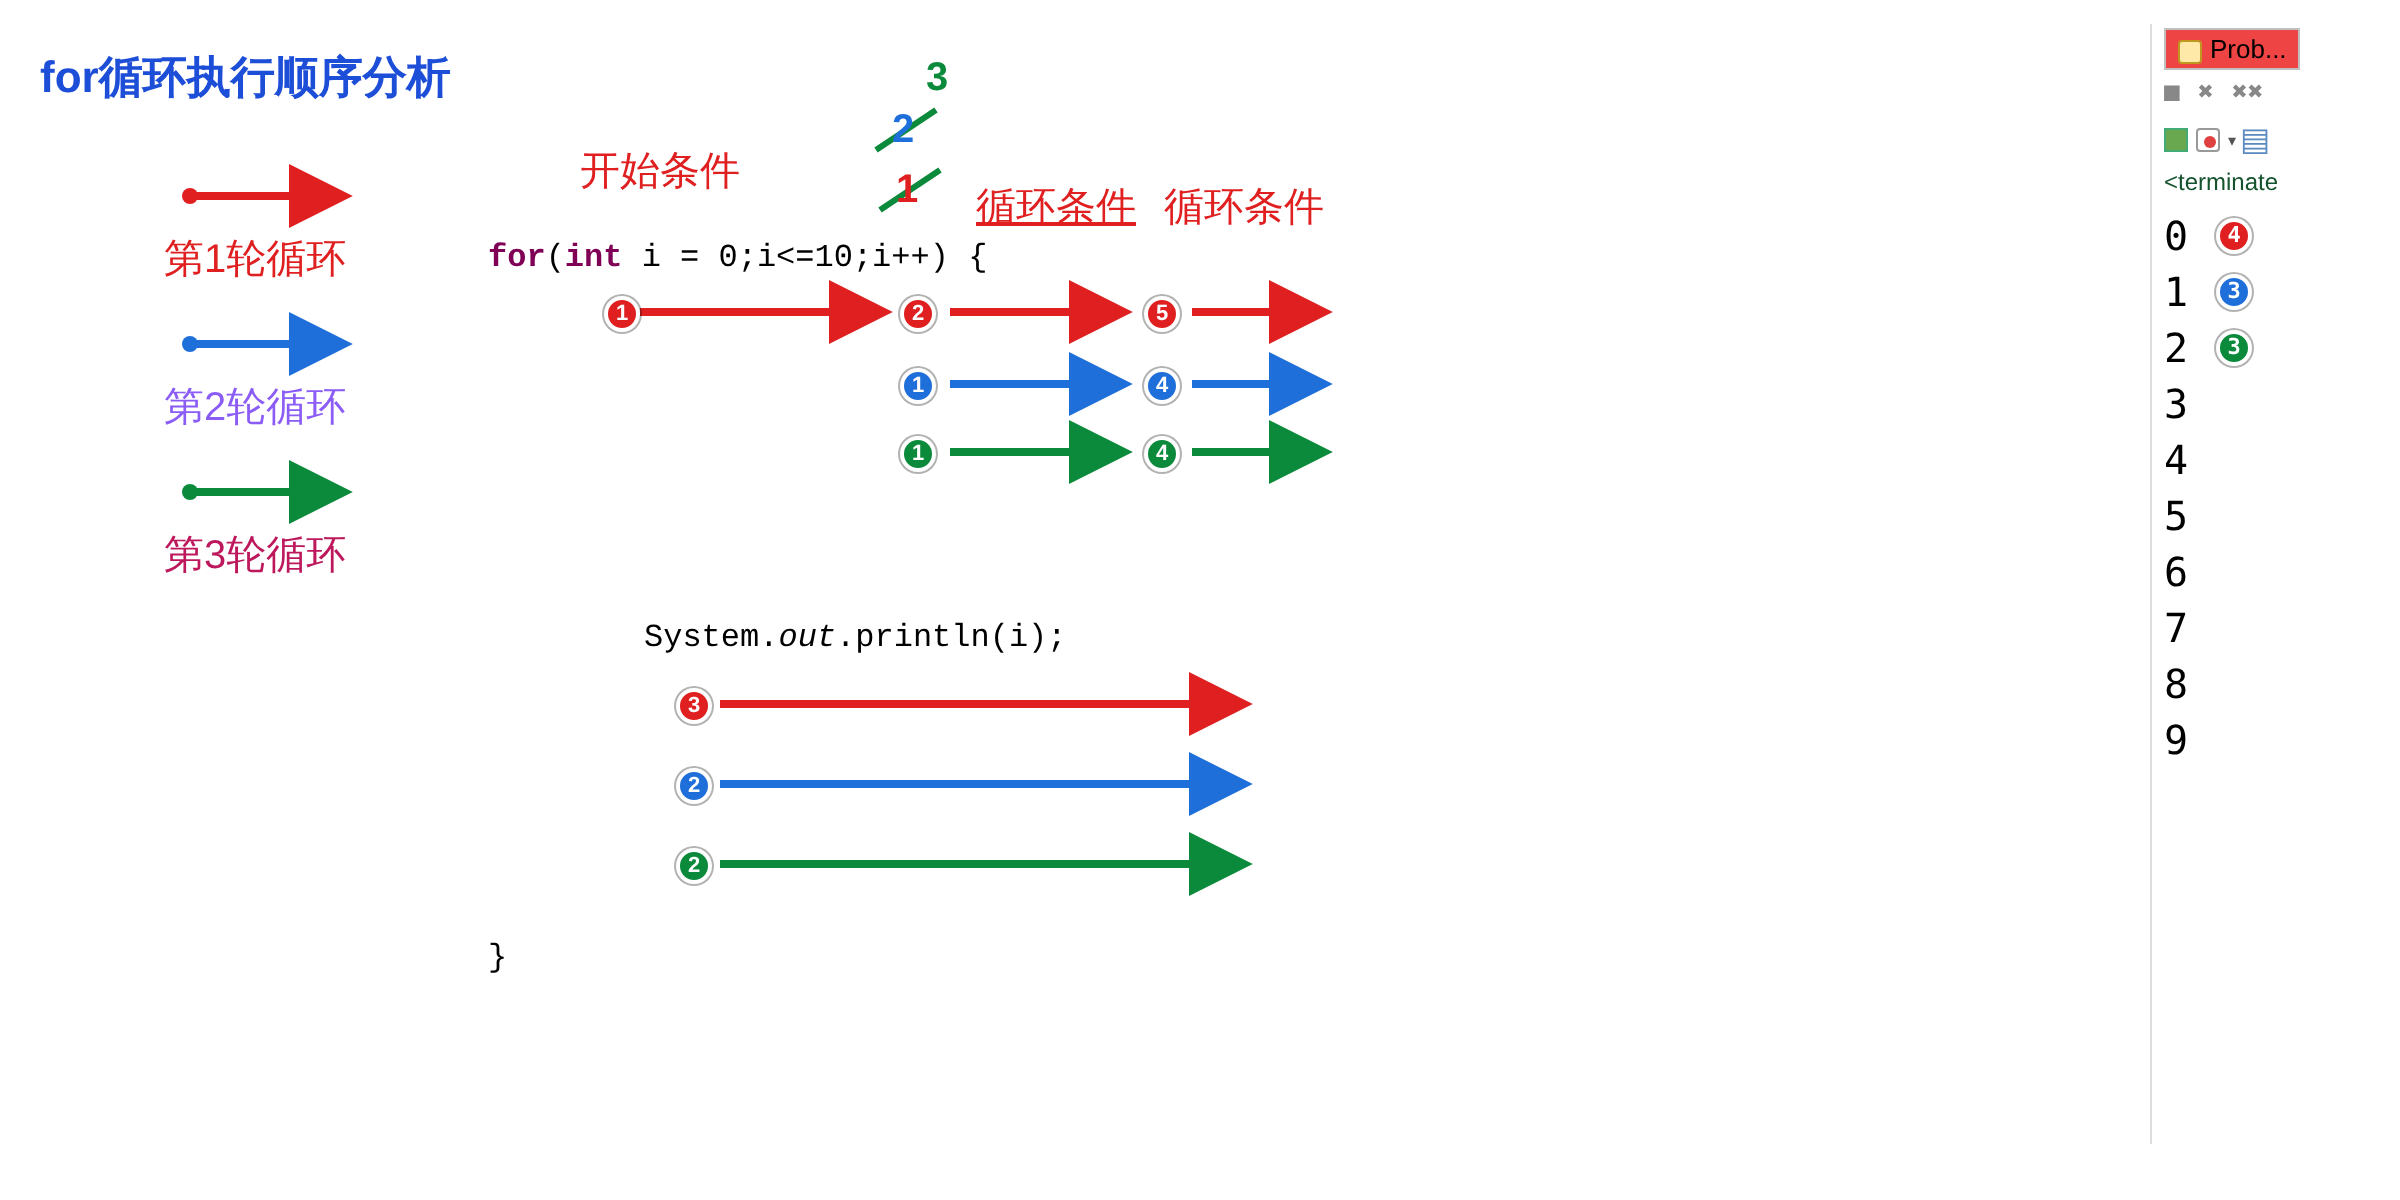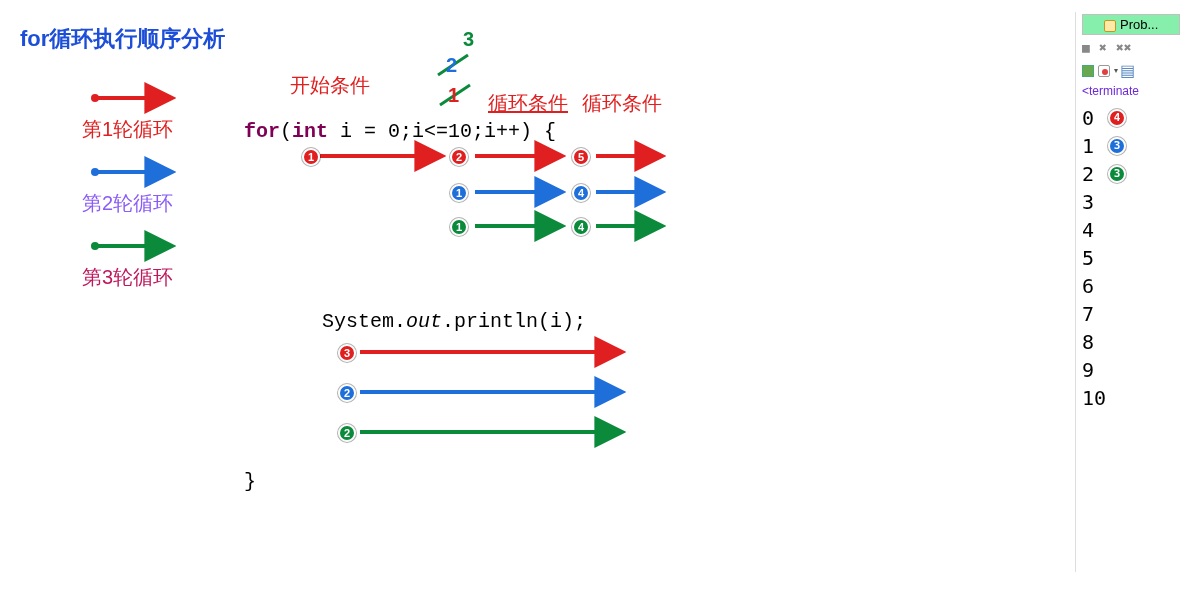--- a/index.html
+++ b/index.html
@@ -1,38 +1,38 @@
 <!DOCTYPE html>
 <html><head>
 <meta charset="utf-8">
 <style>
   * { margin: 0; padding: 0; box-sizing: border-box; }
   body { font-family: "Microsoft YaHei", Arial, sans-serif; width: 1200px; height: 600px; position: relative; background: #fff; }
   .title { position: absolute; top: 24px; left: 20px; font-size: 22px; font-weight: bold; color: #1d4ed8; }
   .legend { position: absolute; left: 82px; }
   .legend-label { font-size: 20px; }
   .text-label { position: absolute; font-size: 20px; }
-  .code { position: absolute; font-family: Consolas, "Courier New", monospace; font-size: 20px; }
+  .code { position: absolute; font-family: Consolas, "Courier New", monospace; font-size: 16px; }
   .kw { color: #7F0055; font-weight: bold; }
   .fld-static { color: #000000; font-style: italic; }
   .badge { position: absolute; width: 18px; height: 18px; border-radius: 50%; display: flex; align-items: center; justify-content: center; font-size: 11px; font-weight: bold; color: #fff; border: 2px solid #fff; box-shadow: 0 0 0 1px rgba(0,0,0,0.3); }
   .badge-red { background: #e02020; }
   .badge-blue { background: #1e6fd9; }
   .badge-green { background: #0a8a3a; }
   .console { position: absolute; right: 0; top: 12px; width: 125px; background: #fff; border-left: 1px solid #ddd; height: 560px; }
-  .console-tab { background: #86efac; border: 1px solid #c0c0c0; padding: 2px 21px; font-size: 13px; display: inline-block; margin: 2px 0 0 6px; }
+  .console-tab { background: #ef4444; border: 1px solid #c0c0c0; padding: 2px 6px; font-size: 13px; display: inline-block; margin: 2px 0 0 6px; }
   .tab-icon { display: inline-block; width: 12px; height: 12px; background: #ffe9a8; border: 1px solid #c09820; border-radius: 2px; margin-right: 4px; vertical-align: middle; }
   .toolbar { padding: 4px 6px; font-family: monospace; font-size: 13px; color: #555; }
   .toolbar-icon { display: inline-block; width: 13px; margin-right: 4px; vertical-align: middle; color: #555; }
   .toolbar-row2 { padding: 2px 6px; }
   .tool-sq { display: inline-block; width: 12px; height: 12px; background: #6aa84f; border: 1px solid #4a7; margin-right: 4px; vertical-align: middle; }
   .tool-pin { display: inline-block; width: 12px; height: 12px; border: 1px solid #999; border-radius: 2px; margin-right: 4px; vertical-align: middle; position: relative; }
   .tool-pin::after { content: ''; position: absolute; width: 6px; height: 6px; background: #e04040; border-radius: 50%; left: 3px; top: 3px; }
   .tool-dd { display: inline-block; font-size: 8px; color: #555; margin-right: 2px; vertical-align: middle; }
-  .console-status { font-size: 12px; color: #6d28d9; padding: 2px 6px; white-space: nowrap; overflow: hidden; }
+  .console-status { font-size: 12px; color: #14532d; padding: 2px 6px; white-space: nowrap; overflow: hidden; }
   .console-output { font-family: Consolas, monospace; font-size: 20px; padding: 4px 6px; line-height: 28px; }
   .console-line { display: flex; align-items: center; }
   .console-num { display: inline-block; min-width: 24px; }
   svg.arrows { position: absolute; top: 0; left: 0; pointer-events: none; }
 </style>
 </head>
 <body>
 
 <div class="title">for循环执行顺序分析</div>
 
@@ -150,17 +150,14 @@
       </div>
     <div class="console-line">
         <span class="console-num">7</span>
       </div>
     <div class="console-line">
         <span class="console-num">8</span>
       </div>
     <div class="console-line">
         <span class="console-num">9</span>
       </div>
-    <div class="console-line">
-        <span class="console-num">10</span>
-      </div>
   </div>
 </div>
 
 </body></html>

